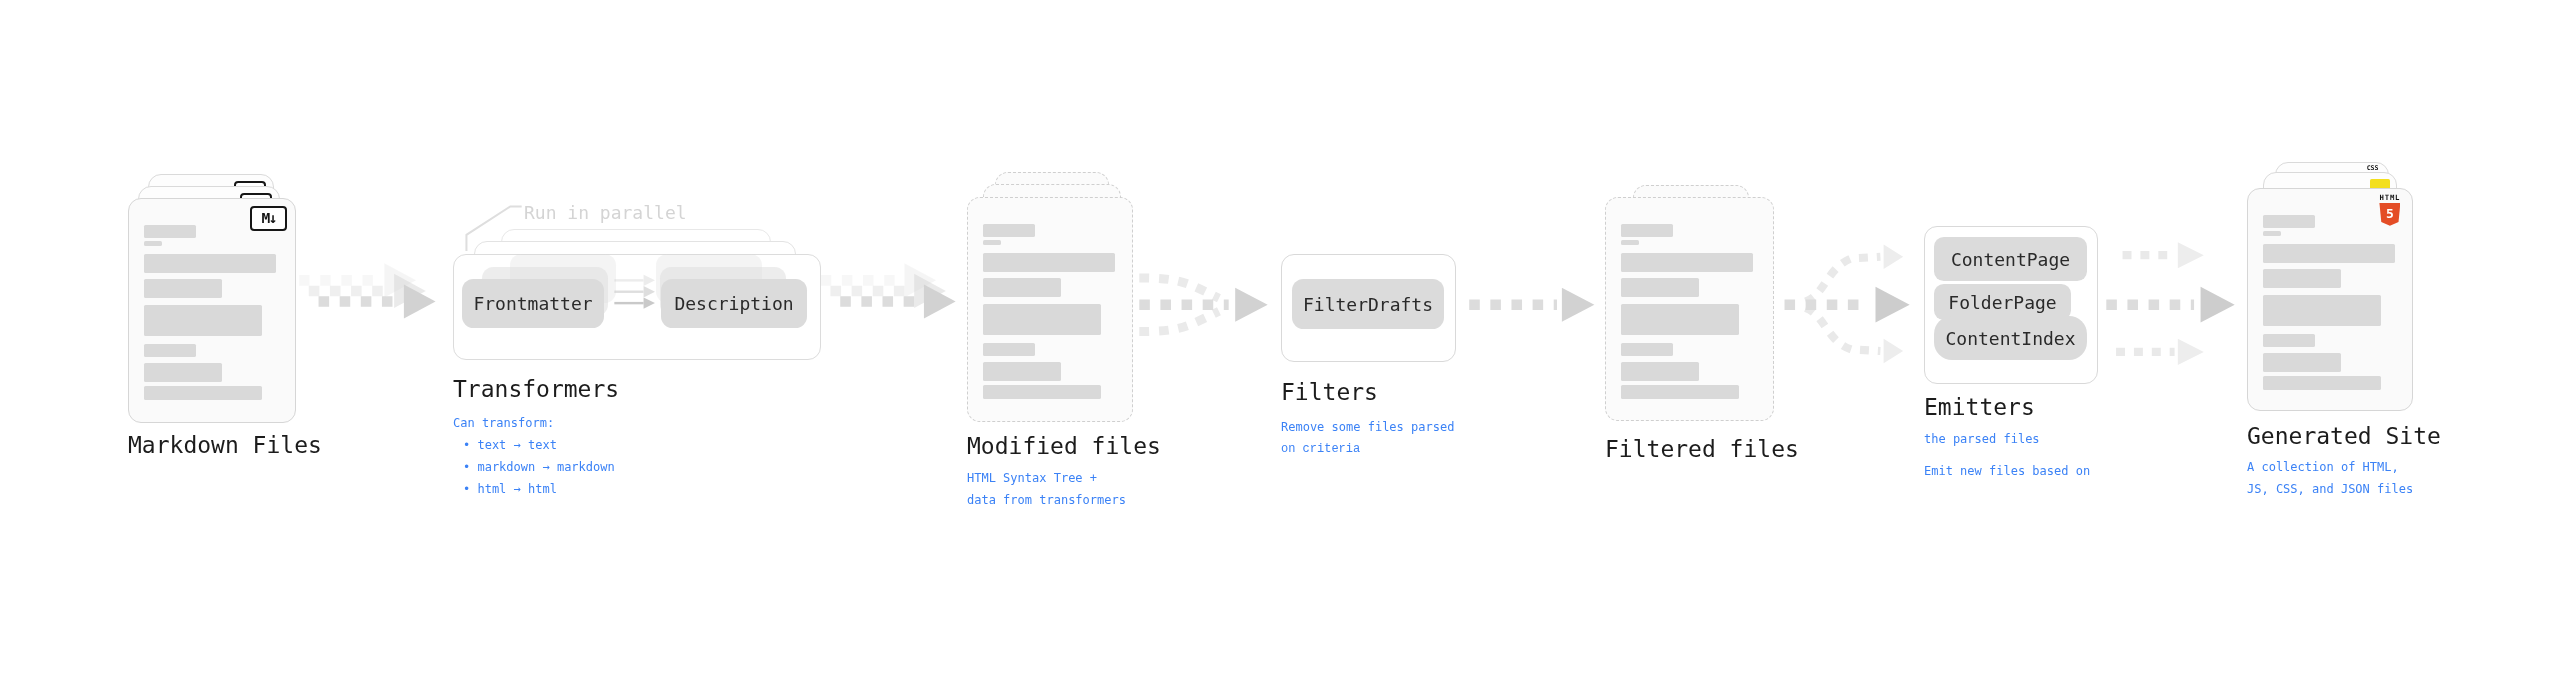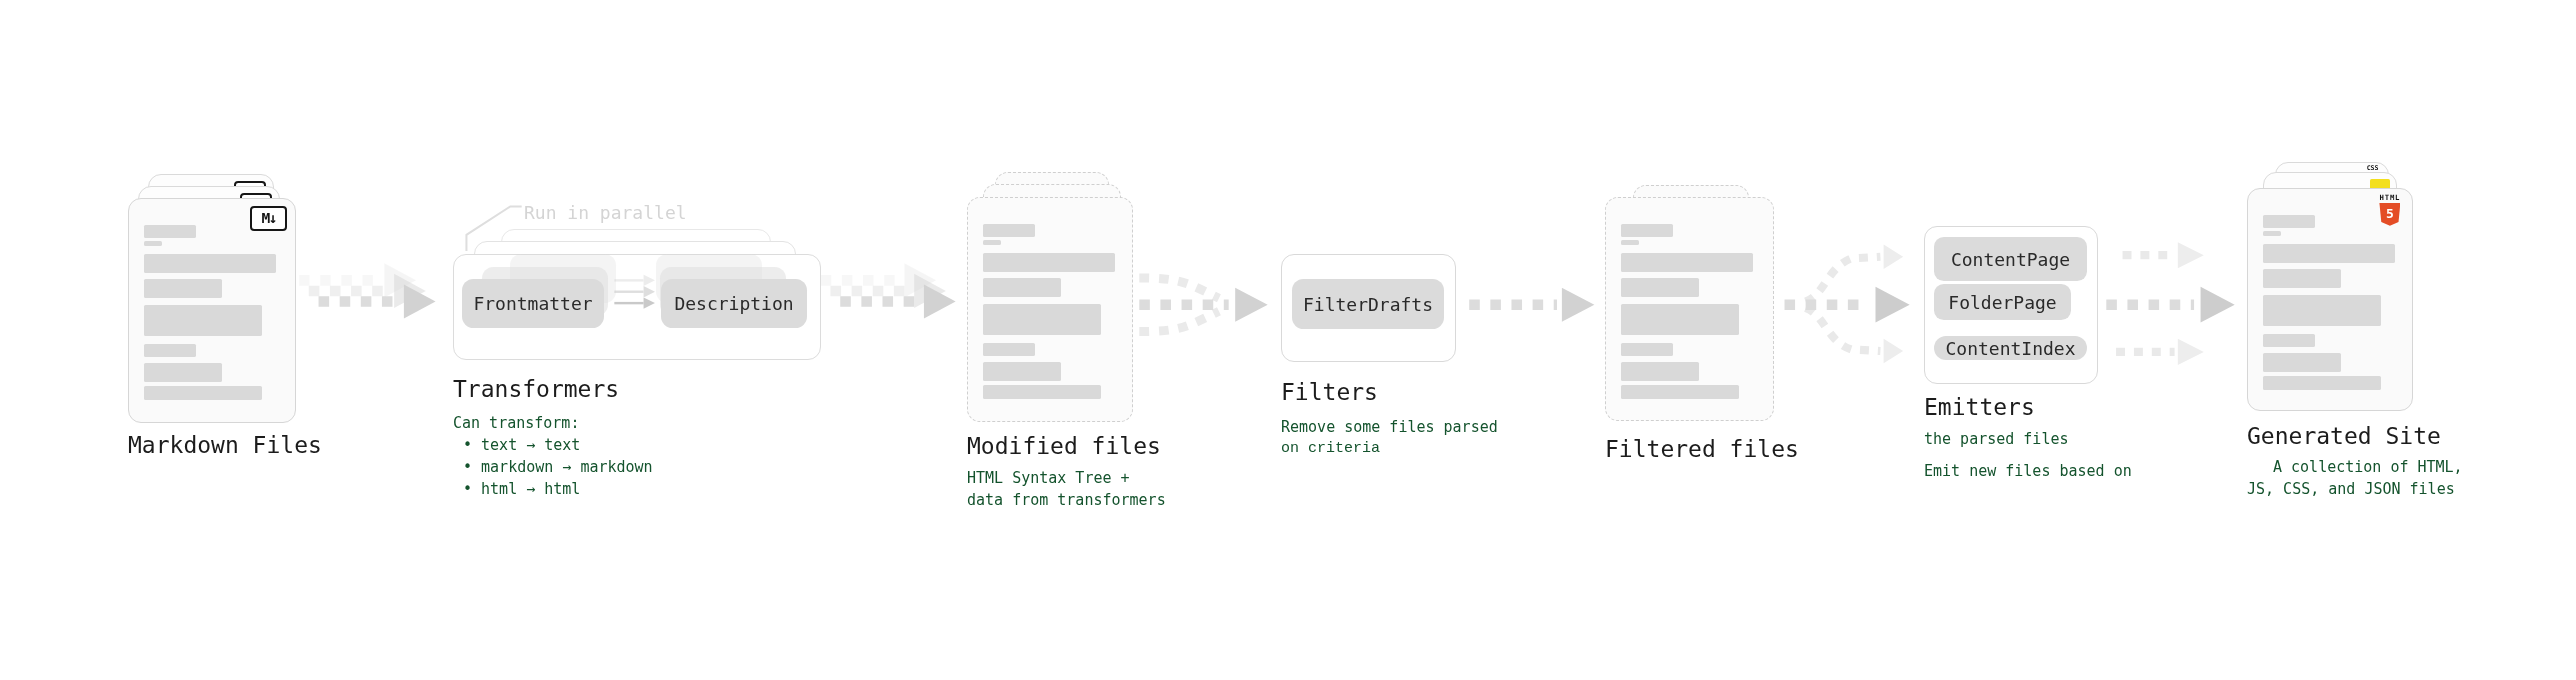--- a/index.html
+++ b/index.html
@@ -36,21 +36,21 @@
   
   .fn-card{position:absolute;border-radius:13px;background:#ffffff;border:1.6px solid #dcdcdc;}
   .pill{
     position:absolute;background:#dbdbdb;border-radius:11.4px;color:#2a2a2a;
     display:flex;align-items:center;justify-content:center;font-size:18px;
   }
   .pill.ghost1{opacity:.5;}
   .pill.ghost2{opacity:.3;}
   
   .stage-label{position:absolute;font-size:23px;color:#1c1c1c;white-space:nowrap;}
-  .stage-sub{position:absolute;font-size:15px;line-height:22px;color:#14532d;white-space:nowrap;text-align:right;}
+  .stage-sub{position:absolute;font-size:12px;line-height:22px;color:#3b82f6;white-space:nowrap;text-align:right;}
   .note-text{position:absolute;font-size:18px;color:#d4d4d4;white-space:nowrap;}
   .arrows-svg{position:absolute;left:0;top:0;pointer-events:none;}
 </style>
 </head>
 <body>
 
 <div class="canvas">
 
   <div>
     <div class="file-card backlayer" style="left:148px;top:174px;width:124px;height:65px;">
@@ -133,21 +133,21 @@
         <div class="bar" style="left: 14.6px; top: 164px; width: 78px; height: 18.7px;"></div>
         <div class="bar" style="left: 14.6px; top: 187px; width: 118px; height: 14px;"></div>
       </div>
     <div class="stage-label" style="left:1605px;top:436px;">Filtered files</div>
   </div>
 
   <div>
     <div class="fn-card" style="left:1924px;top:226px;width:172px;height:156px;border-color:#d9d9d9;"></div>
     <div class="pill" style="left:1934px;top:237px;width:153px;height:44px;border-radius:9.8px;">ContentPage</div>
     <div class="pill" style="left:1934px;top:284px;width:137px;height:36px;border-radius:9.8px;">FolderPage</div>
-    <div class="pill" style="left:1934px;top:336px;width:153px;height:24px;border-radius:18px;">ContentIndex</div>
+    <div class="pill" style="left:1934px;top:316px;width:153px;height:44px;border-radius:18px;">ContentIndex</div>
     <div class="stage-label" style="left:1924px;top:394px;">Emitters</div>
     <div class="stage-sub" style="left:1924px;top:430px;margin-top:30px;">Emit new files based on</div>
     <div class="stage-sub" style="left:1924px;top:428px;">the parsed files</div>
   </div>
 
   <div>
     <div class="file-card backlayer" style="left:2275px;top:162px;width:112px;height:65px;">
       <div class="css-badge">
         <div class="css-word">CSS</div>
         <div class="css-bar"></div>
@@ -164,21 +164,21 @@
     <div class="bar" style="left: 14.6px; top: 26px; width: 52px; height: 13px;"></div>
         <div class="bar" style="left: 14.6px; top: 42px; width: 18px; height: 4.9px;"></div>
         <div class="bar" style="left: 14.6px; top: 55px; width: 132px; height: 18.7px;"></div>
         <div class="bar" style="left: 14.6px; top: 80px; width: 78px; height: 18.7px;"></div>
         <div class="bar" style="left: 14.6px; top: 106px; width: 118px; height: 31px;"></div>
         <div class="bar" style="left: 14.6px; top: 145px; width: 52px; height: 13px;"></div>
         <div class="bar" style="left: 14.6px; top: 164px; width: 78px; height: 18.7px;"></div>
         <div class="bar" style="left: 14.6px; top: 187px; width: 118px; height: 14px;"></div>
       </div>
     <div class="stage-label" style="left:2247px;top:423px;">Generated Site</div>
-    <div class="stage-sub" style="left:2247px;top:456px;margin-left:26px;">A collection of HTML,</div>
+    <div class="stage-sub" style="left:2247px;top:456px;">A collection of HTML,</div>
     <div class="stage-sub" style="left:2247px;top:478px;">JS, CSS, and JSON files</div>
   </div>
 
   <svg class="arrows-svg" width="2576" height="681" viewBox="0 0 3170 838">
 
     <polyline points="642,254 628,254 574,289 574,309" fill="none" stroke="#dedede" stroke-width="2.5"></polyline>
 
     <g>
       <g opacity="0.35">
         <line x1="756" y1="345" x2="792" y2="345" stroke="#c9c9c9" stroke-width="3"></line>

